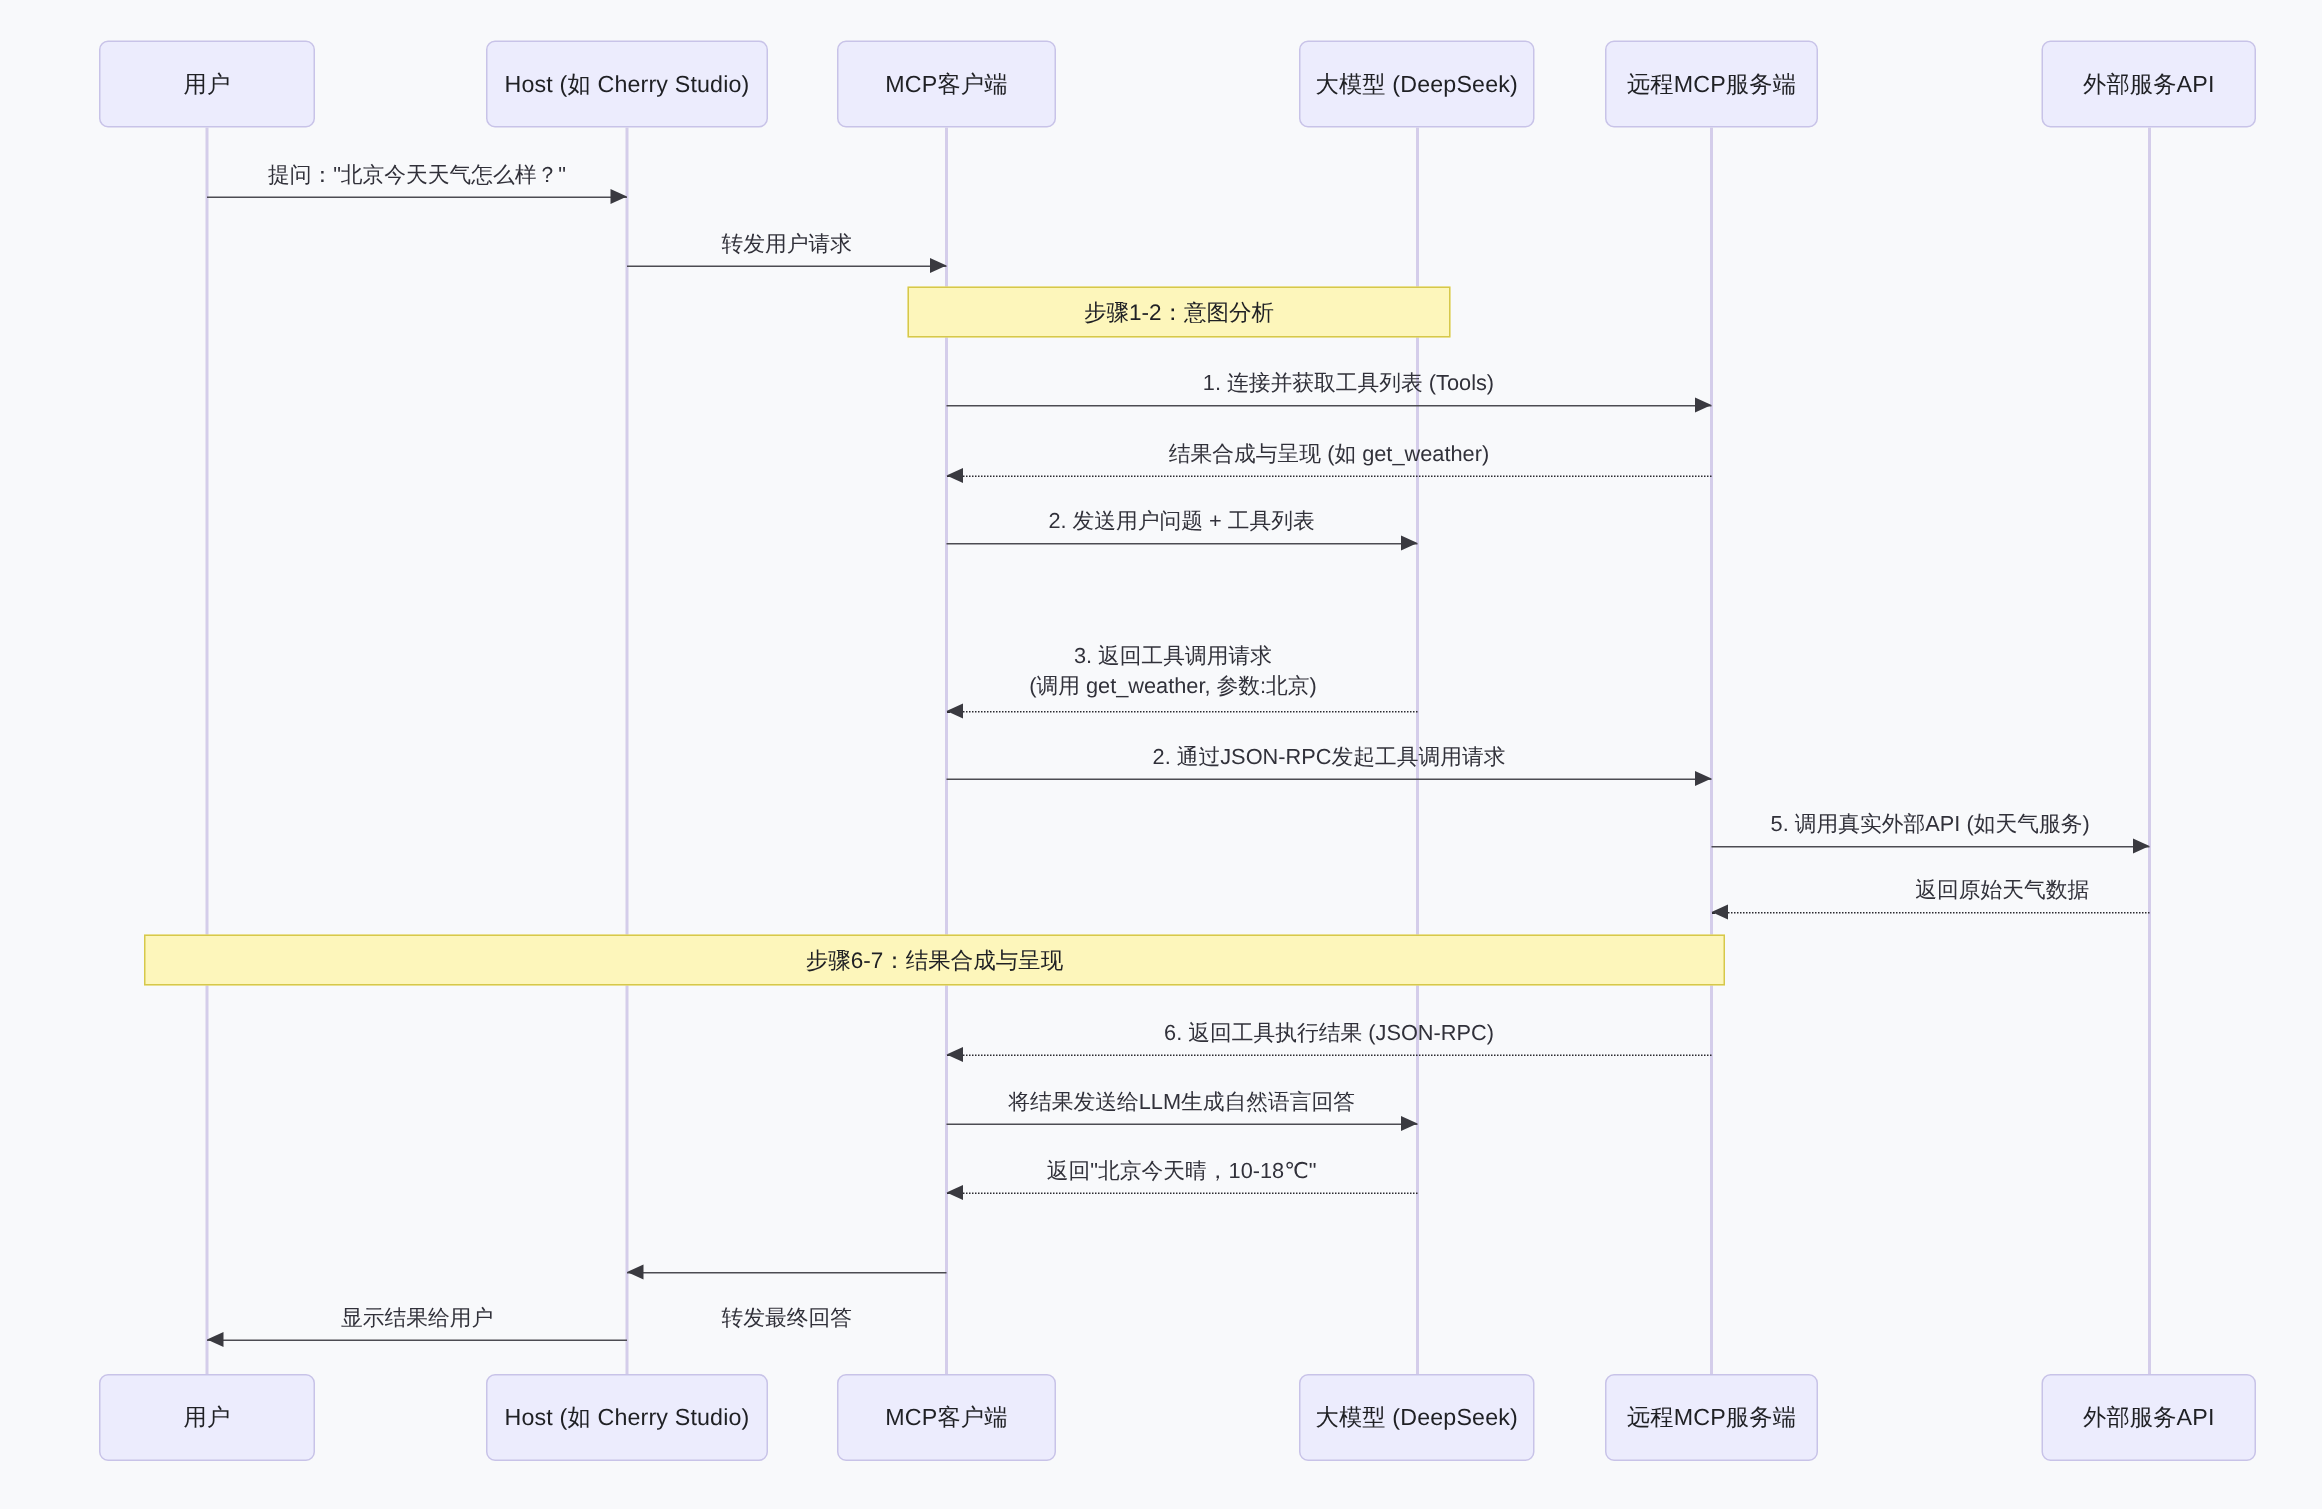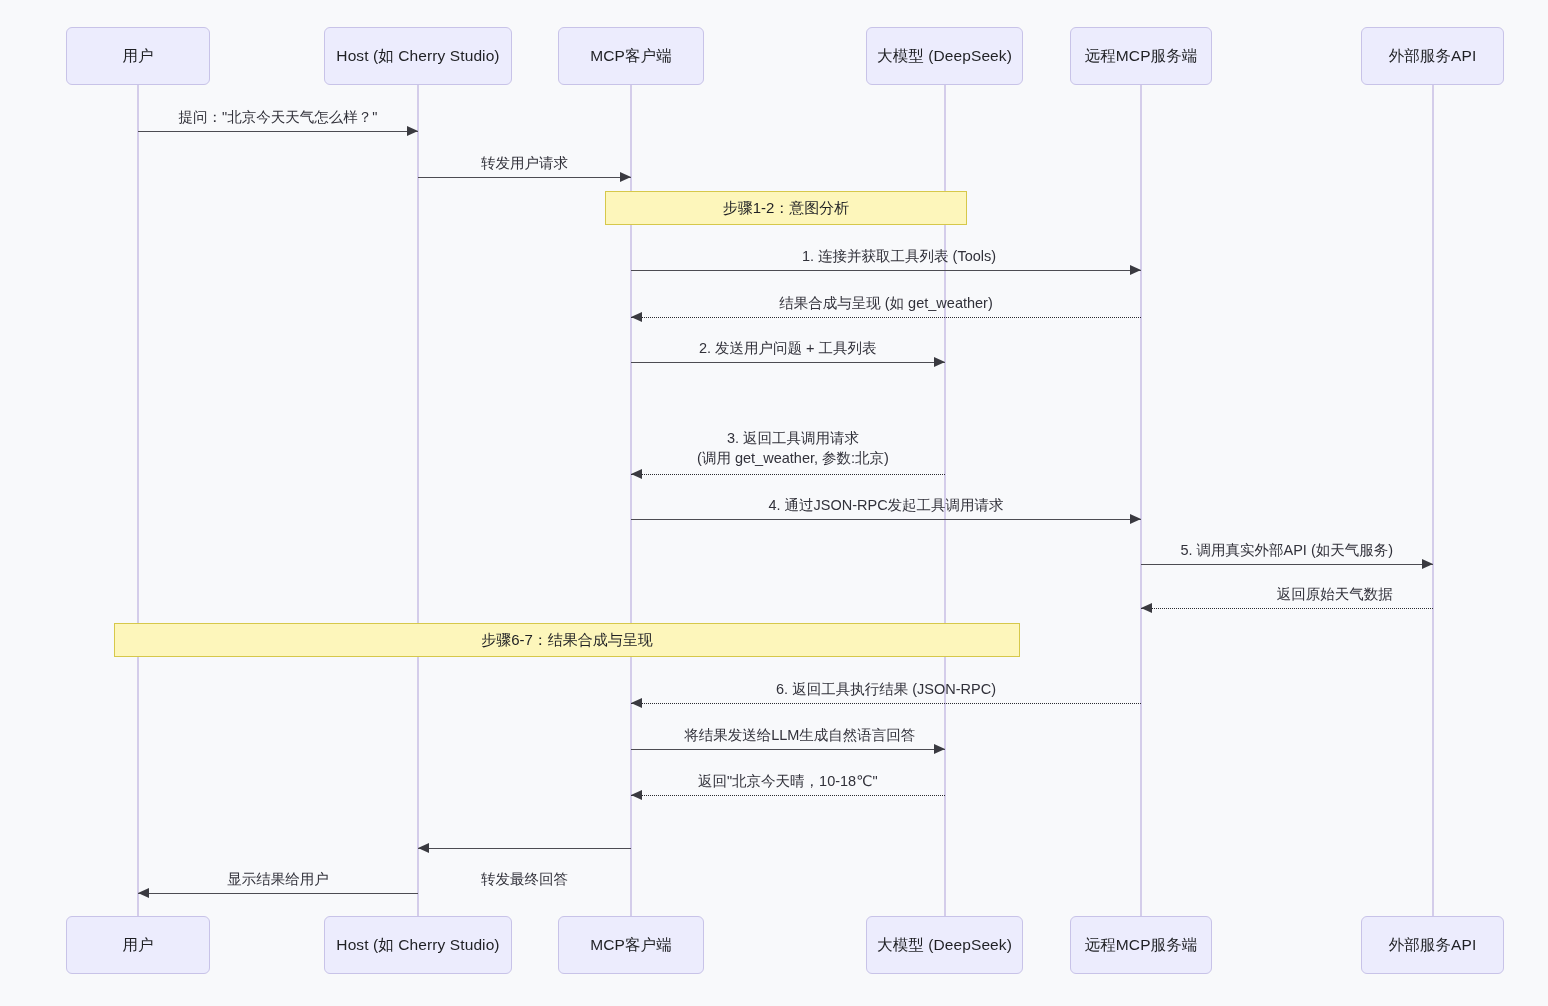--- a/index.html
+++ b/index.html
@@ -139,21 +139,21 @@
     <div class="participant-box" style="left: 1361px; top: 27px; width: 143px;">
       <div class="participant-label">外部服务API</div>
     </div>
     <div class="participant-box" style="left: 1361px; top: 916px; width: 143px;">
       <div class="participant-label">外部服务API</div>
     </div>
     <div class="lifeline" style="left: 1431.5px;"></div>
     <div class="note-box" style="left: 605px; top: 191px; width: 362px;">
       <div class="note-label">步骤1-2：意图分析</div>
     </div>
-    <div class="note-box" style="left: 114px; top: 623px; width: 906px;">
+    <div class="note-box" style="left: 96px; top: 623px; width: 1054px;">
       <div class="note-label">步骤6-7：结果合成与呈现</div>
     </div>
     <div class="msg" style="left: 138px; top: 131px; width: 280px;">
       <div class="msg-line" style="width: 280px;"></div>
       <div class="arrowhead right" style="left: 269px;"></div>
       <div class="msg-label" style="left: 140px; top: -24px;">提问："北京今天天气怎么样？"</div>
     </div>
     <div class="msg" style="left: 418px; top: 177px; width: 213px;">
       <div class="msg-line" style="width: 213px;"></div>
       <div class="arrowhead right" style="left: 202px;"></div>
@@ -170,49 +170,49 @@
       <div class="msg-label" style="left: 255px; top: -24px;">结果合成与呈现 (如 get_weather)</div>
     </div>
     <div class="msg" style="left: 631px; top: 362px; width: 313.5px;">
       <div class="msg-line" style="width: 313.5px;"></div>
       <div class="arrowhead right" style="left: 302.5px;"></div>
       <div class="msg-label" style="left: 156.75px; top: -24px;">2. 发送用户问题 + 工具列表</div>
     </div>
     <div class="msg" style="left: 631px; top: 474px; width: 313.5px;">
       <div class="msg-line dotted" style="width: 313.5px;"></div>
       <div class="arrowhead left" style="left: 0px;"></div>
-      <div class="msg-label" style="left: 162px; top: -46px;">
+      <div class="msg-label" style="left: 151px; top: -46px;">
         <div>3. 返回工具调用请求</div>
         <div>(调用 get_weather, 参数:北京)</div>
       </div>
     </div>
     <div class="msg" style="left: 631px; top: 519px; width: 510px;">
       <div class="msg-line" style="width: 510px;"></div>
       <div class="arrowhead right" style="left: 499px;"></div>
-      <div class="msg-label" style="left: 255px; top: -24px;">4. 通过JSON-RPC发起工具调用请求</div>
+      <div class="msg-label" style="left: 255px; top: -24px;">2. 通过JSON-RPC发起工具调用请求</div>
     </div>
     <div class="msg" style="left: 1141px; top: 564px; width: 291.5px;">
       <div class="msg-line" style="width: 291.5px;"></div>
       <div class="arrowhead right" style="left: 280.5px;"></div>
       <div class="msg-label" style="left: 145.75px; top: -24px;">5. 调用真实外部API (如天气服务)</div>
     </div>
     <div class="msg" style="left: 1141px; top: 608px; width: 291.5px;">
       <div class="msg-line dotted" style="width: 291.5px;"></div>
       <div class="arrowhead left" style="left: 0px;"></div>
       <div class="msg-label" style="left: 145.75px; top: -24px; margin-left: 48px;">返回原始天气数据</div>
     </div>
     <div class="msg" style="left: 631px; top: 703px; width: 510px;">
       <div class="msg-line dotted" style="width: 510px;"></div>
       <div class="arrowhead left" style="left: 0px;"></div>
       <div class="msg-label" style="left: 255px; top: -24px;">6. 返回工具执行结果 (JSON-RPC)</div>
     </div>
     <div class="msg" style="left: 631px; top: 749px; width: 313.5px;">
       <div class="msg-line" style="width: 313.5px;"></div>
       <div class="arrowhead right" style="left: 302.5px;"></div>
-      <div class="msg-label" style="left: 156.75px; top: -24px; margin-left: 12px;">将结果发送给LLM生成自然语言回答</div>
+      <div class="msg-label" style="left: 156.75px; top: -24px;">将结果发送给LLM生成自然语言回答</div>
     </div>
     <div class="msg" style="left: 631px; top: 795px; width: 313.5px;">
       <div class="msg-line dotted" style="width: 313.5px;"></div>
       <div class="arrowhead left" style="left: 0px;"></div>
       <div class="msg-label" style="left: 156.75px; top: -24px;">返回"北京今天晴，10-18℃"</div>
     </div>
     <div class="msg" style="left: 418px; top: 848px; width: 213px;">
       <div class="msg-line" style="width: 213px;"></div>
       <div class="arrowhead left" style="left: 0px;"></div>
       <div class="msg-label" style="left: 106.5px; top: -24px; margin-top: 45px;">转发最终回答</div>

